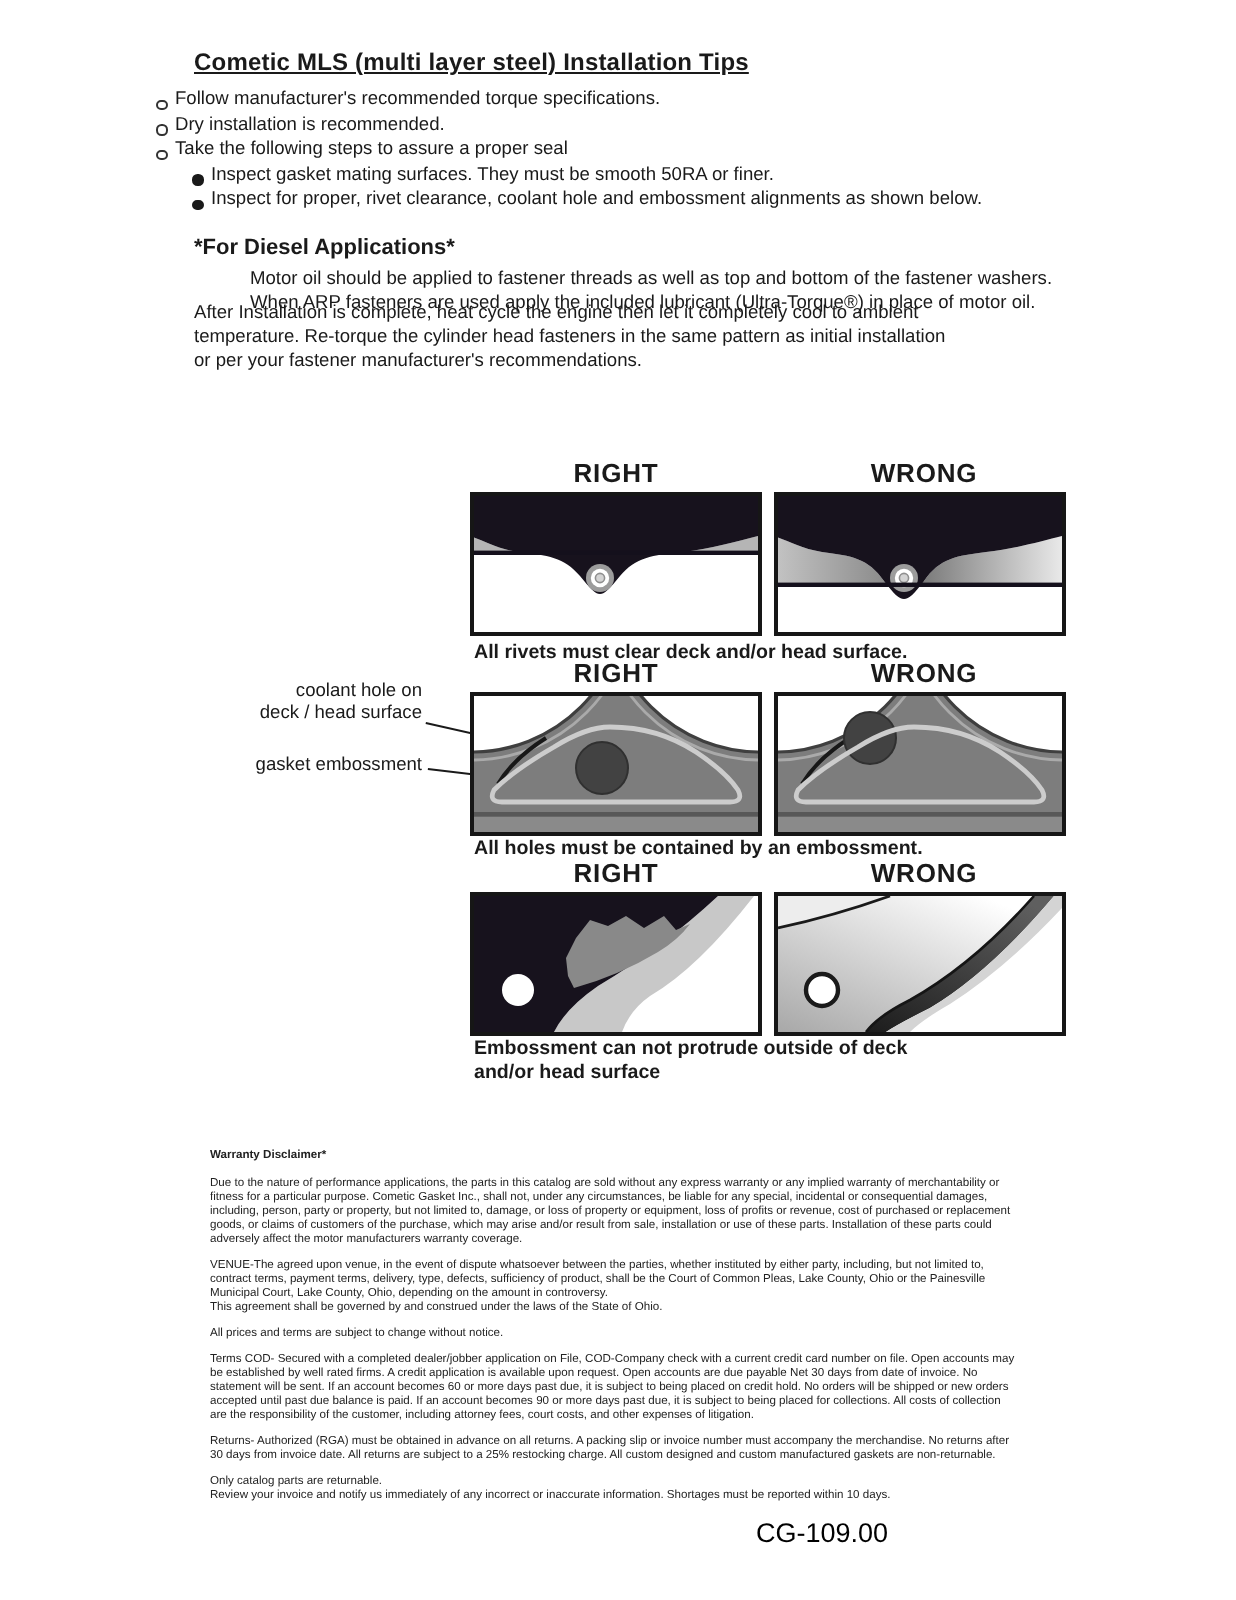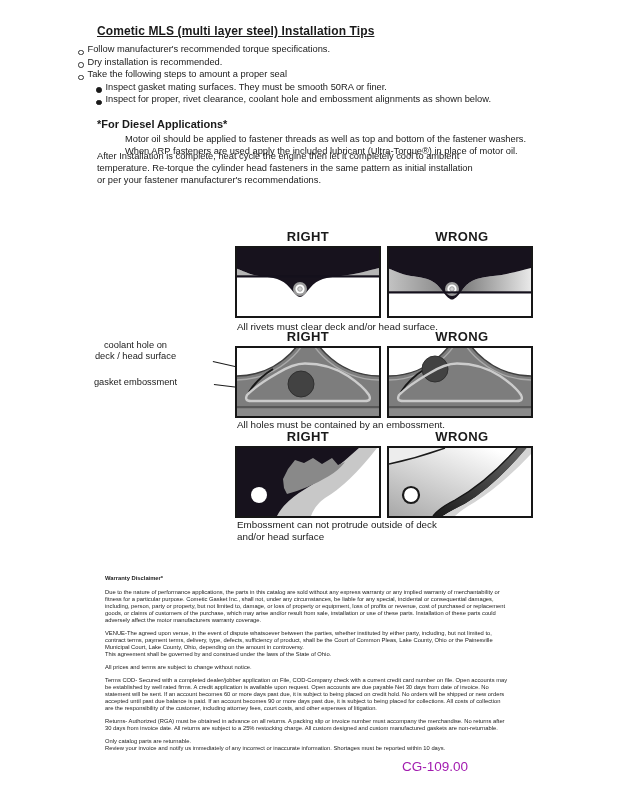--- a/index.html
+++ b/index.html
@@ -11,46 +11,46 @@
   .bullet-row.sub{left:96px;}
   .b-marker{width:3.5px;height:3.5px;border:1px solid #333;border-radius:50%;margin:3px 4px 0 0;flex:none;}
   .b-marker.filled{background:#1a1a1a;border-color:#1a1a1a;}
   .section-head{font-size:11px;font-weight:bold;}
   .para{font-size:9.3px;line-height:12.2px;width:460px;}
   .pre{white-space:pre-line;}
   .rw-row{position:absolute;left:235px;width:300px;display:flex;gap:8px;}
   .rw-label{width:146px;text-align:center;font-size:13px;font-weight:bold;letter-spacing:0.4px;}
   .dbox{position:absolute;width:142px;height:68px;border:2px solid #161616;background:#fff;}
   .dbox svg{display:block;width:142px;height:68px;}
-  .caption{position:absolute;left:237px;font-size:9.8px;line-height:11.5px;}
-  .diagram-label{position:absolute;left:60px;width:151px;text-align:center;font-size:9.3px;line-height:11px;}
+  .caption{position:absolute;left:237px;font-size:9.8px;line-height:11.5px;font-weight:bold;}
+  .diagram-label{position:absolute;left:60px;width:151px;text-align:right;font-size:9.3px;line-height:11px;}
   .leader{position:absolute;height:1.4px;background:#1a1a1a;transform-origin:left top;}
   #legal{position:absolute;left:105px;top:575px;width:442px;font-size:5.8px;line-height:7px;color:#222;}
   #legal p{margin:0 0 6px 0;}
   #legal .lg-head{font-weight:bold;margin-bottom:7px;}
-  #footer-code{position:absolute;left:402px;top:759px;font-size:13.5px;color:#a21caf;}
+  #footer-code{position:absolute;left:378px;top:759px;font-size:13.5px;color:#000000;}
 </style>
 </head>
 <body>
 
 <div id="page">
 
   <div id="title" class="abs">Cometic MLS (multi layer steel) Installation Tips</div>
 
   <div class="bullet-row" style="top:44px;">
     <span class="b-marker"></span>
     <span>Follow manufacturer's recommended torque specifications.</span>
   </div>
   <div class="bullet-row" style="top:56.5px;">
     <span class="b-marker"></span>
     <span>Dry installation is recommended.</span>
   </div>
   <div class="bullet-row" style="top:69px;">
     <span class="b-marker"></span>
-    <span>Take the following steps to amount a proper seal</span>
+    <span>Take the following steps to assure a proper seal</span>
   </div>
   <div class="bullet-row sub" style="top:81.5px;">
     <span class="b-marker filled"></span>
     <span>Inspect gasket mating surfaces.  They must be smooth 50RA or finer.</span>
   </div>
   <div class="bullet-row sub" style="top:94px;">
     <span class="b-marker filled"></span>
     <span>Inspect for proper, rivet clearance, coolant hole and embossment alignments as shown below.</span>
   </div>
 

